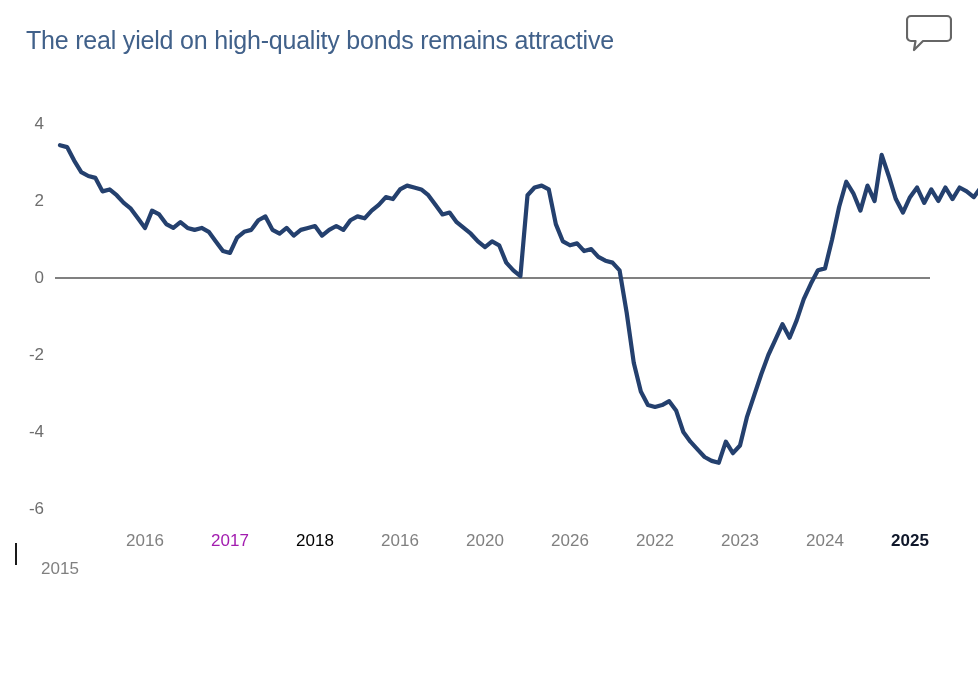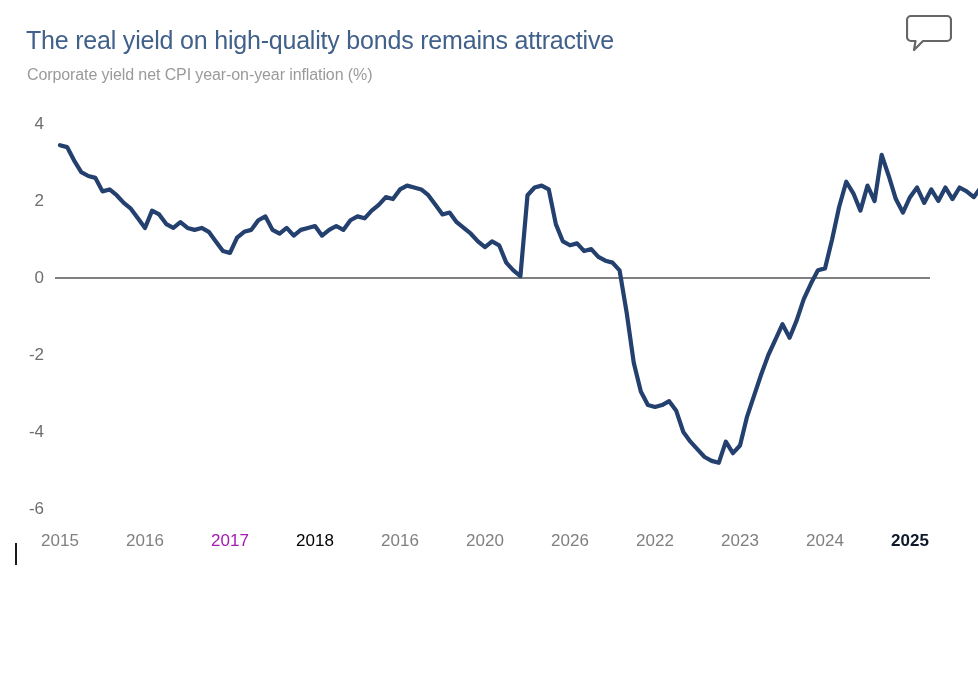--- a/index.html
+++ b/index.html
@@ -97,21 +97,20 @@
     color: #000000;
     white-space: nowrap;
   }
 </style>
 </head>
 <body>
 
 <div id="root">
 
   <div id="chart-title">The real yield on high-quality bonds remains attractive</div>
-  <div id="chart-subtitle">Corporate yield net CPI year-on-year inflation (%)</div>
 
   <div id="comment-bubble-button">
     <svg width="46" height="42" viewBox="0 0 46 42">
       <path d="M5 4 H41 A4 4 0 0 1 45 8 V25 A4 4 0 0 1 41 29 H17 L8 38 L9.5 29 H5 A4 4 0 0 1 1 25 V8 A4 4 0 0 1 5 4 Z" fill="none" stroke="#666666" stroke-width="2.2" stroke-linejoin="round"></path>
     </svg>
   </div>
 
   <div id="plot-area">
     <svg id="plot-svg" width="978" height="560">
       <line id="zero-line" x1="55" y1="278" x2="930" y2="278" stroke="#808080" stroke-width="2"></line>
@@ -119,21 +118,21 @@
     </svg>
     <div id="y-axis-labels">
         <div class="axis-label y-axis-label" style="left: 0px; width: 44px; top: 124px; color: rgb(110, 110, 110);">4</div>
         <div class="axis-label y-axis-label" style="left: 0px; width: 44px; top: 201px; color: rgb(110, 110, 110);">2</div>
         <div class="axis-label y-axis-label" style="left: 0px; width: 44px; top: 278px; color: rgb(110, 110, 110);">0</div>
         <div class="axis-label y-axis-label" style="left: 0px; width: 44px; top: 355px; color: rgb(110, 110, 110);">-2</div>
         <div class="axis-label y-axis-label" style="left: 0px; width: 44px; top: 432px; color: rgb(110, 110, 110);">-4</div>
         <div class="axis-label y-axis-label" style="left: 0px; width: 44px; top: 509px; color: rgb(110, 110, 110);">-6</div>
       </div>
     <div id="x-axis-labels">
-        <div class="axis-label x-axis-label" style="left: 60px; top: 531px; color: rgb(128, 128, 128);">2015</div>
+        <div class="axis-label x-axis-label" style="left: 60px; top: 559px; color: rgb(128, 128, 128);">2015</div>
         <div class="axis-label x-axis-label" style="left: 145px; top: 531px; color: rgb(128, 128, 128);">2016</div>
         <div class="axis-label x-axis-label" style="left: 230px; top: 531px; color: #a21caf;">2017</div>
         <div class="axis-label x-axis-label" style="left: 315px; top: 531px; color: #000000;">2018</div>
         <div class="axis-label x-axis-label" style="left: 400px; top: 531px; color: rgb(128, 128, 128);">2016</div>
         <div class="axis-label x-axis-label" style="left: 485px; top: 531px; color: rgb(128, 128, 128);">2020</div>
         <div class="axis-label x-axis-label" style="left: 570px; top: 531px; color: rgb(128, 128, 128);">2026</div>
         <div class="axis-label x-axis-label" style="left: 655px; top: 531px; color: rgb(128, 128, 128);">2022</div>
         <div class="axis-label x-axis-label" style="left: 740px; top: 531px; color: rgb(128, 128, 128);">2023</div>
         <div class="axis-label x-axis-label" style="left: 825px; top: 531px; color: rgb(128, 128, 128);">2024</div>
         <div class="axis-label x-axis-label" style="left: 910px; top: 531px; color: #0f172a; font-weight: bold;">2025</div>

